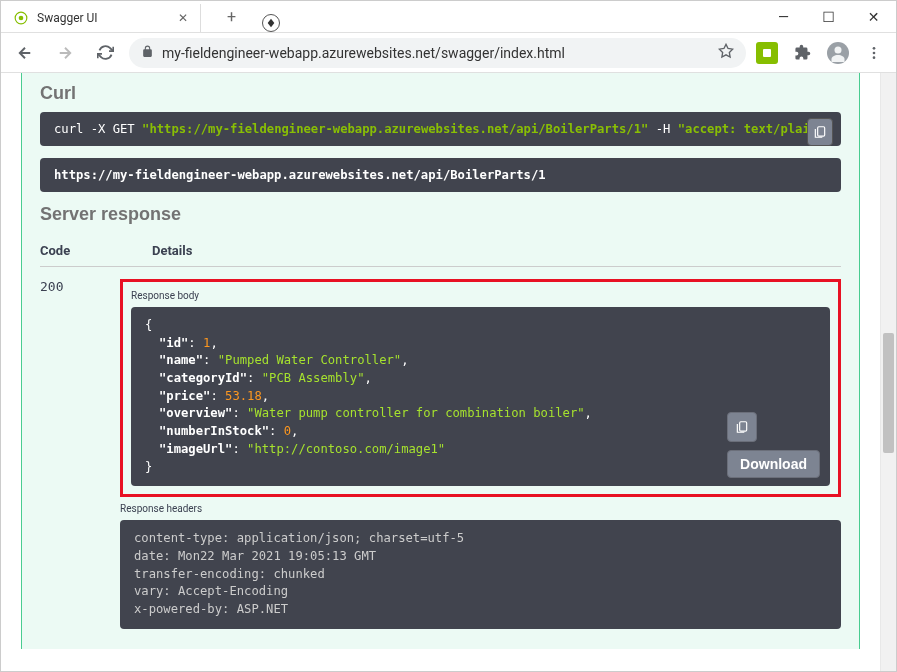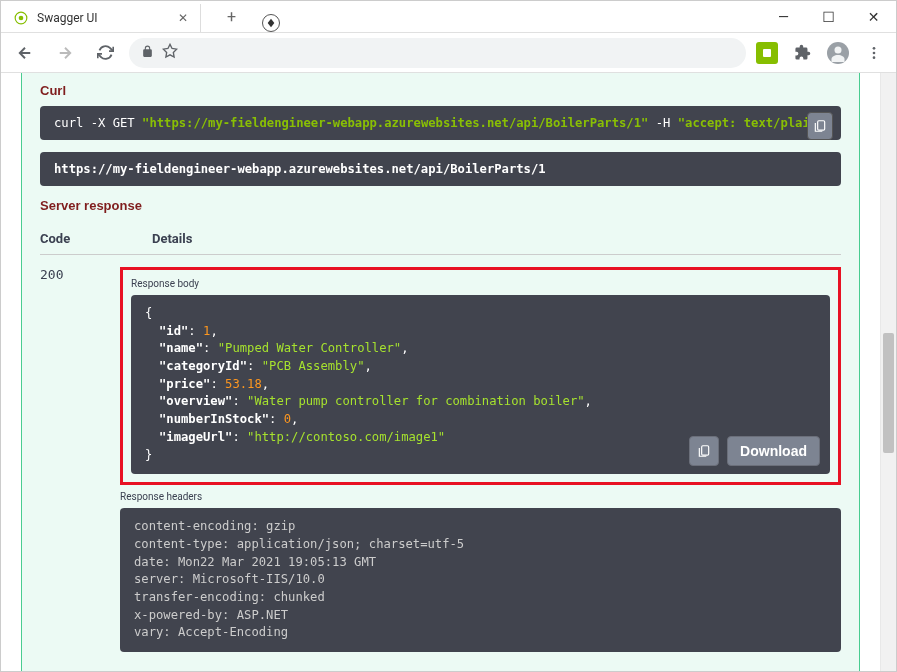--- a/index.html
+++ b/index.html
@@ -130,22 +130,22 @@
       background: #c1c1c1;
       border-radius: 2px;
     }
     .swagger-section {
       border-left: 1px solid #49cc90;
       border-right: 1px solid #49cc90;
       background: #ecfaf4;
       padding: 10px 18px 8px 18px;
     }
     .section-label {
-      font-size: 13px;
-      color: #7f1d1d;
+      font-size: 18px;
+      color: #737373;
       font-family: sans-serif;
       margin-bottom: 8px;
       font-weight: 600;
     }
     .dark-box {
       background: #41444e;
       border-radius: 4px;
       padding: 10px 14px;
       font-family: "Consolas","Monaco",monospace;
       font-size: 12.2px;
@@ -208,20 +208,21 @@
       position: relative;
     }
     .json-box .k { color: #fff; font-weight: bold; }
     .json-box .s { color: #a6e22e; }
     .json-box .n { color: #fd971f; }
     .box-actions {
       position: absolute;
       right: 10px; bottom: 8px;
       display: flex;
       gap: 8px;
+      flex-direction: column;
     }
     .action-copy {
       width: 30px; height: 30px;
       background: #7d8492;
       border: 1px solid #6b6f7a;
       border-radius: 4px;
       display:flex;align-items:center;justify-content:center;
     }
     .download-btn {
       background: #7d8492;
@@ -288,20 +289,21 @@
           <path d="M23 4v6h-6M1 20v-6h6"></path>
           <path d="M3.51 9a9 9 0 0114.85-3.36L23 10M1 14l4.64 4.36A9 9 0 0020.49 15"></path>
         </svg>
     </div>
     <div class="address-bar">
       <span class="lock-icon">
         <svg width="13" height="13" viewBox="0 0 24 24" fill="currentColor">
             <path d="M18 8h-1V6A5 5 0 007 6v2H6a2 2 0 00-2 2v10a2 2 0 002 2h12a2 2 0 002-2V10a2 2 0 00-2-2zM9 6a3 3 0 016 0v2H9z"></path>
           </svg>
       </span>
+      <span class="url-text">my-fieldengineer-webapp.azurewebsites.net/swagger/index.html</span>
       <span class="star-icon">
         <svg width="16" height="16" viewBox="0 0 24 24" fill="none" stroke="currentColor" stroke-width="2">
             <polygon points="12 2 15.09 8.26 22 9.27 17 14.14 18.18 21.02 12 17.77 5.82 21.02 7 14.14 2 9.27 8.91 8.26 12 2"></polygon>
           </svg>
       </span>
     </div>
     <div class="ext-icon">
         <div class="ext-icon-inner"></div>
       </div>
     <div class="puzzle-icon">
@@ -374,27 +376,25 @@
                         <path d="M4 7v14h12"></path>
                       </svg>
                   </div>
                   <button class="download-btn">Download</button>
                 </div>
               </div>
             </div>
 
             <div class="sub-label">Response headers</div>
             <div class="headers-box">
-              <div> content-encoding: gzip </div>
               <div> content-type: application/json; charset=utf-5 </div>
               <div> date: Mon22 Mar 2021 19:05:13 GMT </div>
-              <div> server: Microsoft-IIS/10.0 </div>
               <div> transfer-encoding: chunked </div>
+              <div> vary: Accept-Encoding </div>
               <div> x-powered-by: ASP.NET </div>
-              <div> vary: Accept-Encoding </div>
             </div>
           </div>
         </div>
 
       </div>
     </div>
     <div class="scrollbar-track">
       <div class="scrollbar-thumb"></div>
     </div>
   </div>

